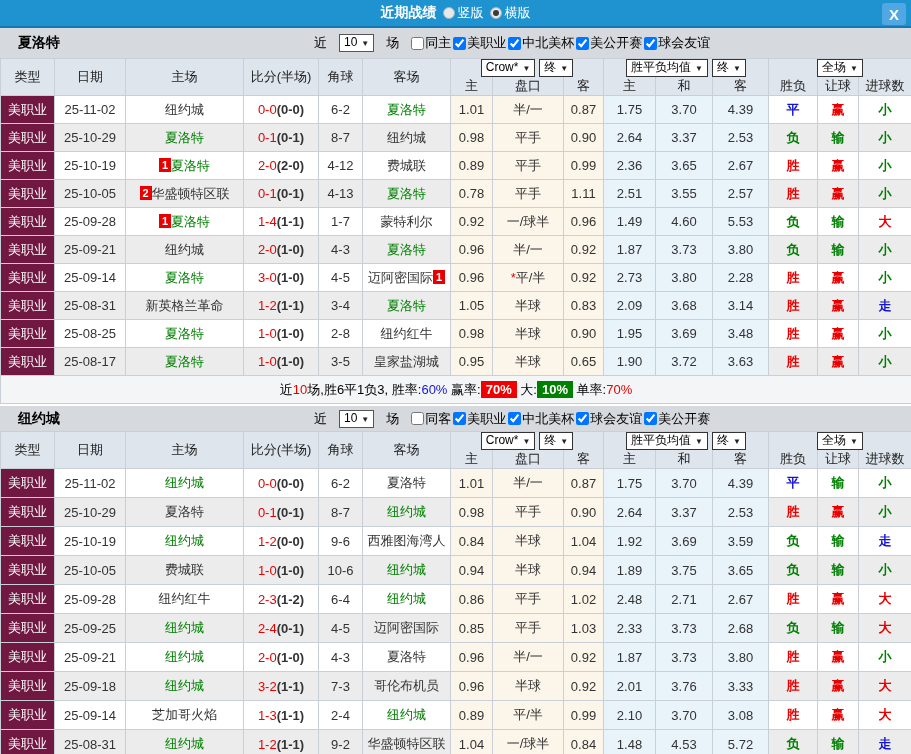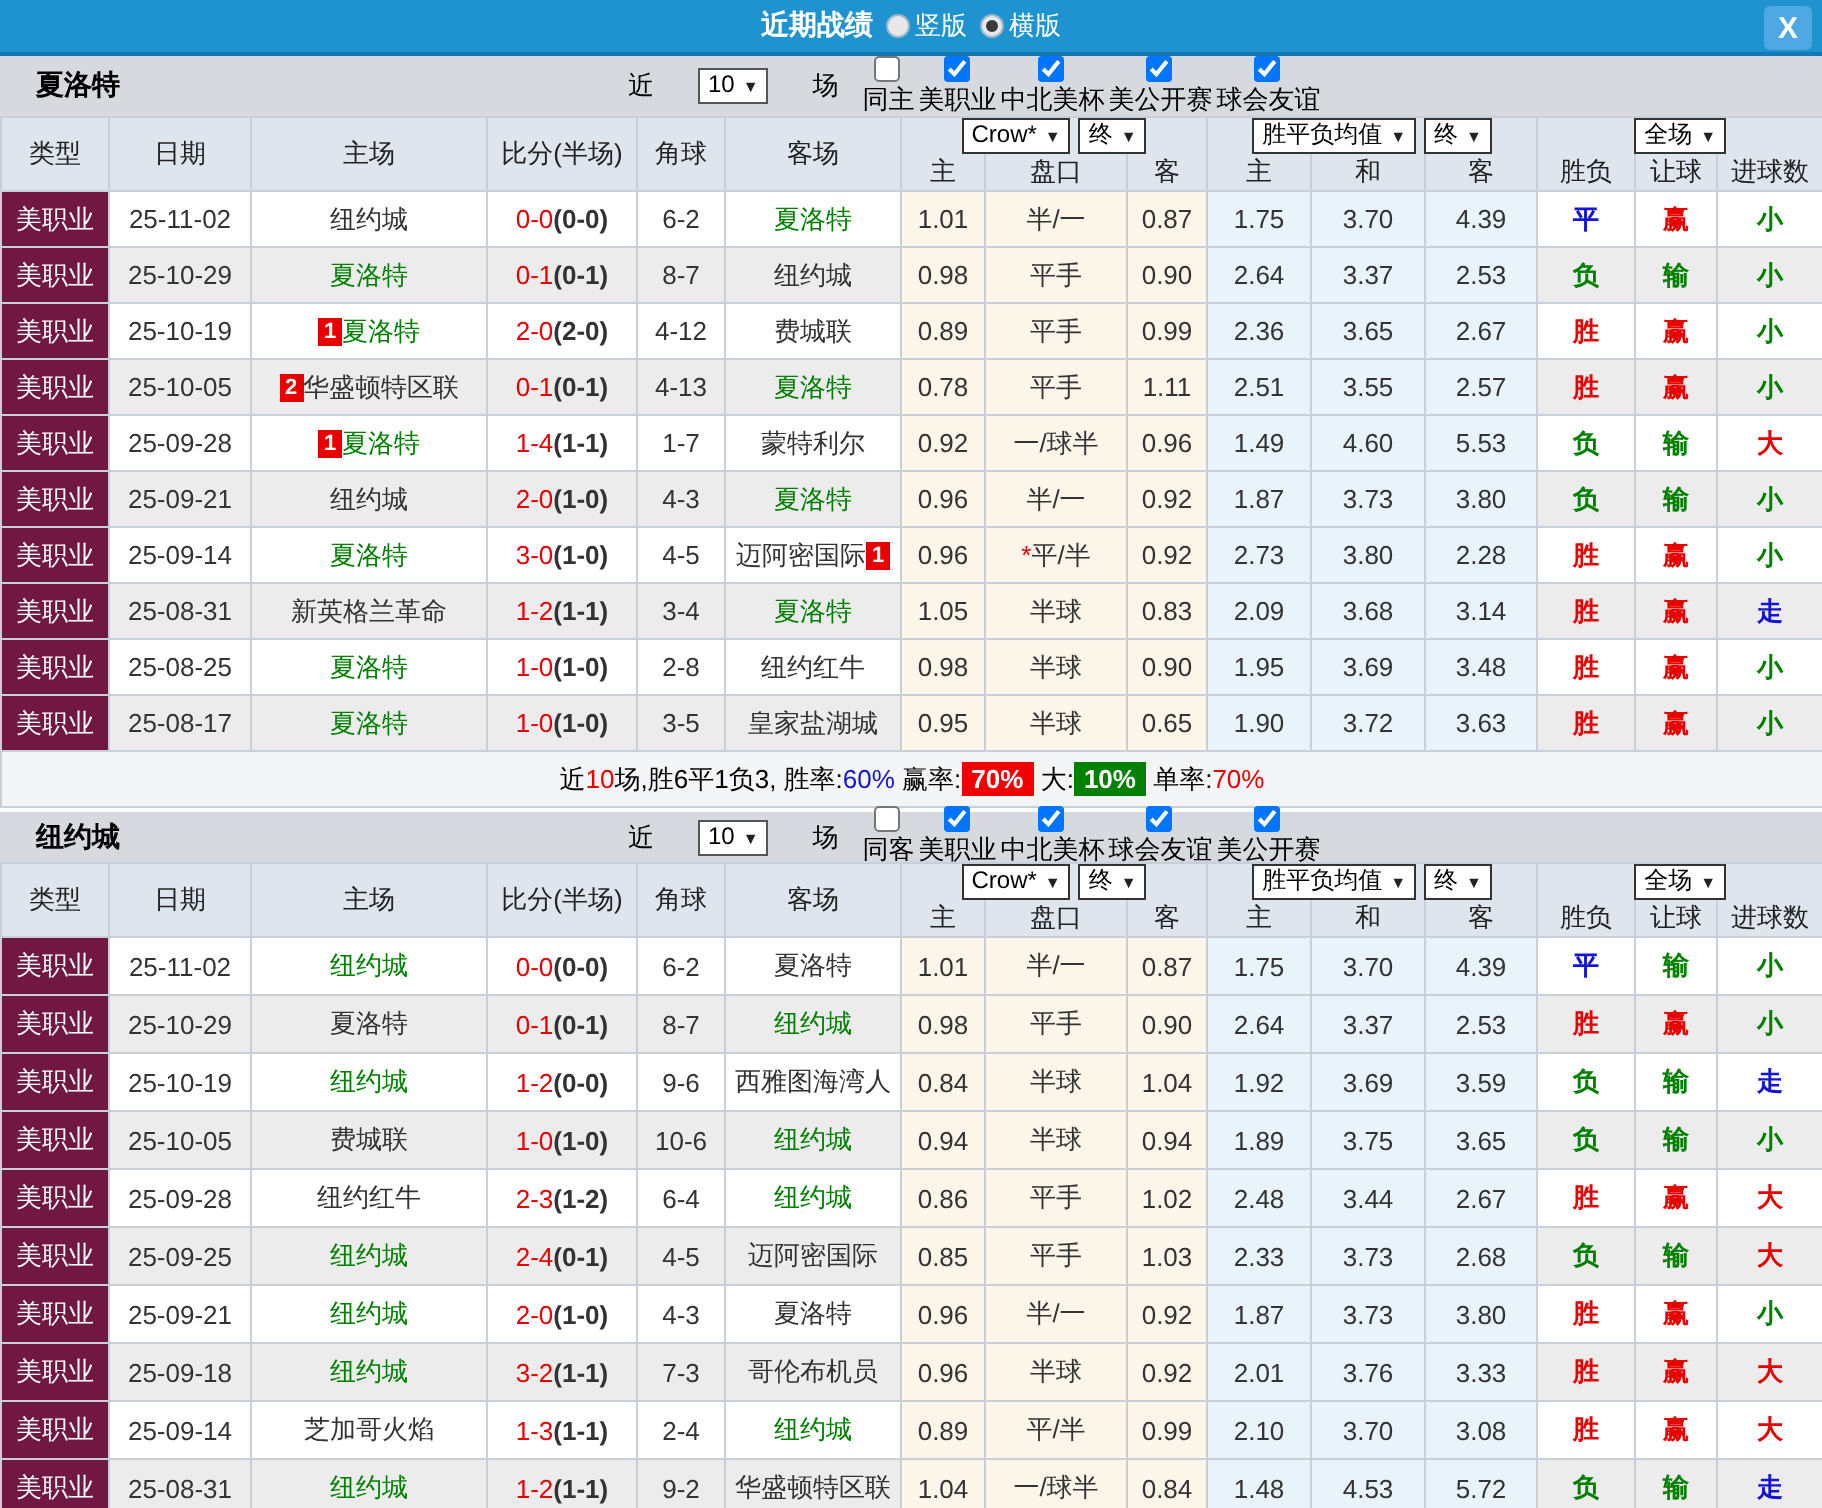--- a/index.html
+++ b/index.html
@@ -21,26 +21,26 @@
   .close-btn { position: absolute; right: 5px; top: 3px; width: 24px; height: 22px; background: #4fa8e3;
     border-radius: 3px; display: flex; align-items: center; justify-content: center; cursor: pointer; }
   .close-btn span { color: #fff; font-weight: bold; font-size: 15px; line-height: 1; }
 
   
   .team-row { display: flex; align-items: center; background: #d6d9de; }
   .team-row.first { height: 30px; }
   .team-row.second { height: 27px; border-top: 2px solid #fff; }
   .team-name { flex: 0 0 314px; padding-left: 18px; font-weight: bold; font-size: 14px; color: #000; }
   .filter { display: flex; align-items: center; gap: 2px; font-size: 13px; color: #000; }
-  .filter label { display: inline-flex; align-items: center; cursor: pointer; flex-direction: column; }
+  .filter label { display: inline-flex; align-items: center; cursor: pointer; }
   .filter input { margin: 0 1px 0 0; vertical-align: middle; width: 13px; height: 13px; }
   .filter .gap { width: 8px; }
 
   .sel { display: inline-block; border: 1px solid #555; background: #fff; font-size: 12px;
-    line-height: 15px; padding: 0 4px; color: #000; white-space: nowrap; cursor: pointer; margin: 0 20px; }
+    line-height: 15px; padding: 0 4px; color: #000; white-space: nowrap; cursor: pointer; margin: 0 10px; }
   .sel .arr { font-size: 8px; margin-left: 4px; color: #222; }
 
   
   table { border-collapse: collapse; table-layout: fixed; width: 911px; font-size: 13px; }
   th, td { border: 1px solid #c9cfd6; text-align: center; overflow: hidden; white-space: nowrap; }
   thead th { background: #dee5ed; color: #222; font-weight: normal; }
   thead tr.selrow th { height: 18px; border-bottom: none; }
   thead tr.subrow th { height: 16px; border-top: none; font-size: 13px; }
   thead th.mainhead { font-size: 13px; }
   thead .sel { border-color: #333; margin: 0 2px; }
@@ -484,21 +484,21 @@
             <td class="type">美职业</td>
             <td>25-09-28</td>
             <td><span class="t-black">纽约红牛</span></td>
             <td><span class="ft">2-3</span><span class="ht">(1-2)</span></td>
             <td>6-4</td>
             <td><span class="t-green">纽约城</span></td>
             <td class="odds">0.86</td>
             <td class="odds">平手</td>
             <td class="odds">1.02</td>
             <td class="avg">2.48</td>
-            <td class="avg">3.44</td>
+            <td class="avg">2.71</td>
             <td class="avg">2.67</td>
             <td class="res t-red">胜</td>
             <td class="res t-red">赢</td>
             <td class="res t-red">大</td>
           </tr>
           <tr>
             <td class="type">美职业</td>
             <td>25-09-25</td>
             <td><span class="t-green">纽约城</span></td>
             <td><span class="ft">2-4</span><span class="ht">(0-1)</span></td>

